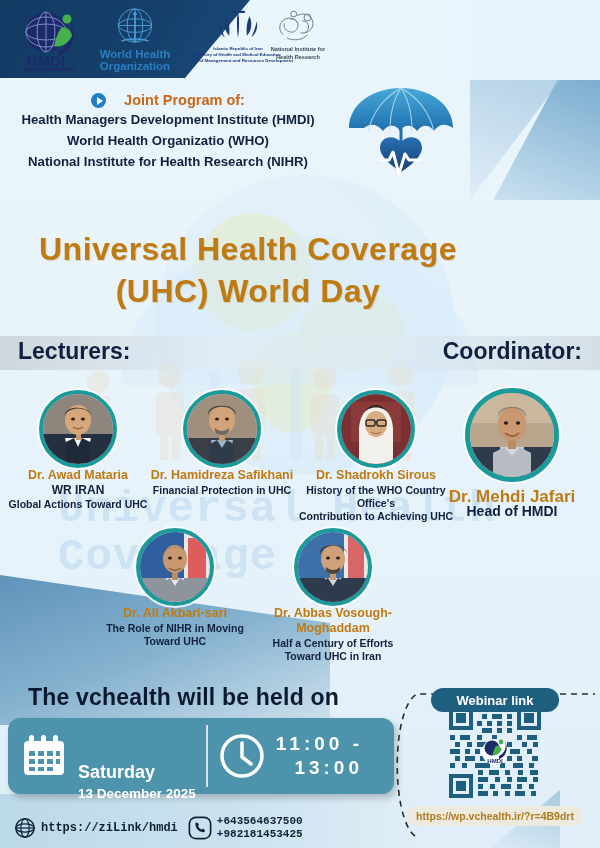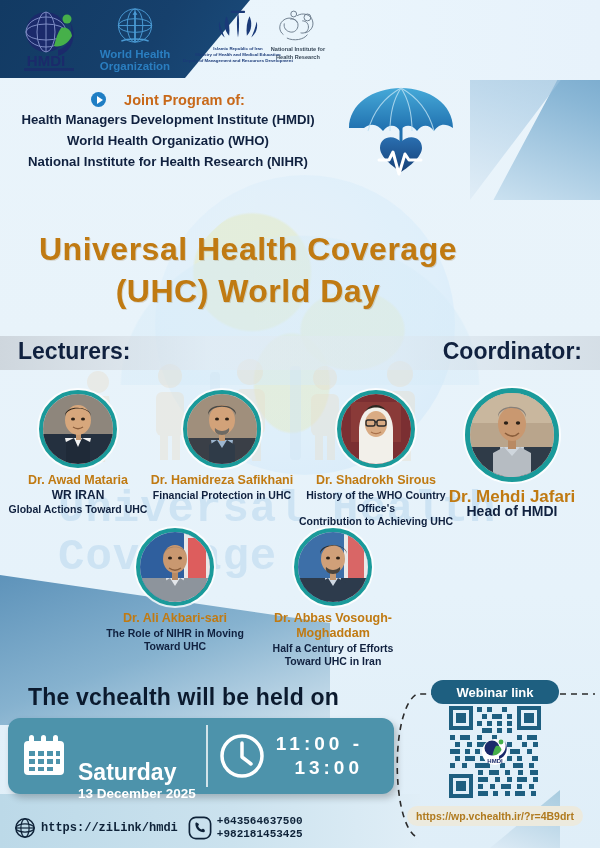--- a/index.html
+++ b/index.html
@@ -89,21 +89,21 @@
     display:flex;flex-direction:column;align-items:center;}
   .who-text{font-size:11.5px;font-weight:700;color:#2a7ec0;line-height:12px;text-align:center;margin-top:1px;}
   .logo-moh{position:absolute;left:178px;top:6px;width:120px;height:66px;
     display:flex;flex-direction:column;align-items:center;}
   .moh-text{font-size:4.4px;font-weight:700;color:#1a3a78;line-height:6px;text-align:center;margin-top:2px;}
   .logo-nihr{position:absolute;left:252px;top:8px;width:92px;height:62px;
     display:flex;flex-direction:column;align-items:center;}
   .nihr-text{font-size:5.6px;font-weight:700;color:#3a4a5a;line-height:7.5px;text-align:center;margin-top:2px;}
   
   .joint-wrap{position:absolute;left:8px;top:92px;width:320px;text-align:center;}
-  .joint-head{display:flex;align-items:flex-start;justify-content:center;gap:18px;}
+  .joint-head{display:flex;align-items:flex-end;justify-content:center;gap:18px;}
   .play-icon{width:15px;height:15px;border-radius:50%;background:#1f7ec4;
     display:flex;align-items:center;justify-content:center;}
   .play-icon i{display:block;width:0;height:0;border-left:6px solid #fff;
     border-top:4px solid transparent;border-bottom:4px solid transparent;margin-left:2px;}
   .joint-title{font-size:14.5px;font-weight:700;color:#c8691a;}
   .joint-line{font-size:13.2px;font-weight:700;color:#10213f;line-height:19px;margin-top:2px;}
   
   .umbrella-art{position:absolute;left:335px;top:82px;width:160px;height:110px;}
   
   .main-title{
@@ -121,54 +121,54 @@
   .band-right{position:absolute;right:18px;top:338px;font-size:23px;font-weight:700;color:#10213f;}
   
   .person{position:absolute;text-align:center;}
   .avatar{
     border-radius:50%;margin:0 auto;position:relative;
     border:4px solid #1a9a9a;
     box-shadow:0 0 0 2px rgba(255,255,255,.8);
     overflow:hidden;background:#cfd8de;
   }
   .avatar .face{position:absolute;inset:0;}
-  .p-name{font-size:12.5px;font-weight:700;color:#c07a12;margin-top:5px;line-height:15px;}
+  .p-name{font-size:12.5px;font-weight:700;color:#c07a12;line-height:15px;}
   .p-role{font-size:12px;font-weight:700;color:#10213f;line-height:14px;}
   .p-topic{font-size:10.5px;font-weight:700;color:#10213f;line-height:13px;margin-top:1px;}
   
   .coord .p-name{font-size:17px;margin-top:7px;}
   .coord .p-role{font-size:14px;}
   
   .held-on{
     position:absolute;left:28px;top:684px;font-size:23px;font-weight:700;color:#0b1a2e;
     letter-spacing:.2px;
   }
   .datebox{
     position:absolute;left:8px;top:718px;width:386px;height:76px;
     background:#4d93ab;border-radius:12px;
     box-shadow:3px 4px 7px rgba(0,0,0,.22);
     display:flex;align-items:center;
   }
   .cal-icon{margin-left:12px;width:48px;height:48px;flex:none;}
   .date-text{margin-left:10px;color:#fff;}
-  .date-day{font-size:23px;font-weight:700;line-height:26px;margin-top:48px;}
+  .date-day{font-size:18px;font-weight:700;line-height:26px;margin-top:48px;}
   .date-full{font-size:13.5px;font-weight:700;line-height:17px;}
   .vdiv{width:2px;height:62px;background:rgba(255,255,255,.75);margin:0 10px;}
   .clock-icon{width:48px;height:48px;flex:none;}
   .time-text{margin-left:10px;color:#fff;font-size:19px;font-weight:700;
     letter-spacing:4px;line-height:24px;text-align:right;}
   
   .footer-row{position:absolute;left:14px;bottom:8px;display:flex;align-items:center;gap:10px;font-family:Liberation Mono, monospace;}
   .f-item{display:flex;align-items:center;gap:5px;}
   .f-text{font-size:12px;font-weight:700;color:#0e2238;}
   .f-phones{font-size:11px;font-weight:700;color:#0e2238;line-height:12.5px;}
   
   .qr-wrap{position:absolute;left:405px;top:672px;width:180px;height:168px;}
   .qr-badge{
-    position:absolute;left:26px;top:8px;width:128px;height:24px;border-radius:12px;
+    position:absolute;left:26px;top:16px;width:128px;height:24px;border-radius:12px;
     background:#1e5f80;color:#fff;font-size:13px;font-weight:700;
     display:flex;align-items:center;justify-content:center;
   }
   .qr-box{position:absolute;left:24px;top:30px;width:132px;height:100px;}
   .qr-link{
     position:absolute;left:2px;top:134px;width:176px;height:20px;border-radius:10px;
     background:#eceade;color:#b07a1e;font-size:10.5px;font-weight:700;
     display:flex;align-items:center;justify-content:center;
   }
   .dash-path{position:absolute;left:385px;top:668px;width:215px;height:175px;}

